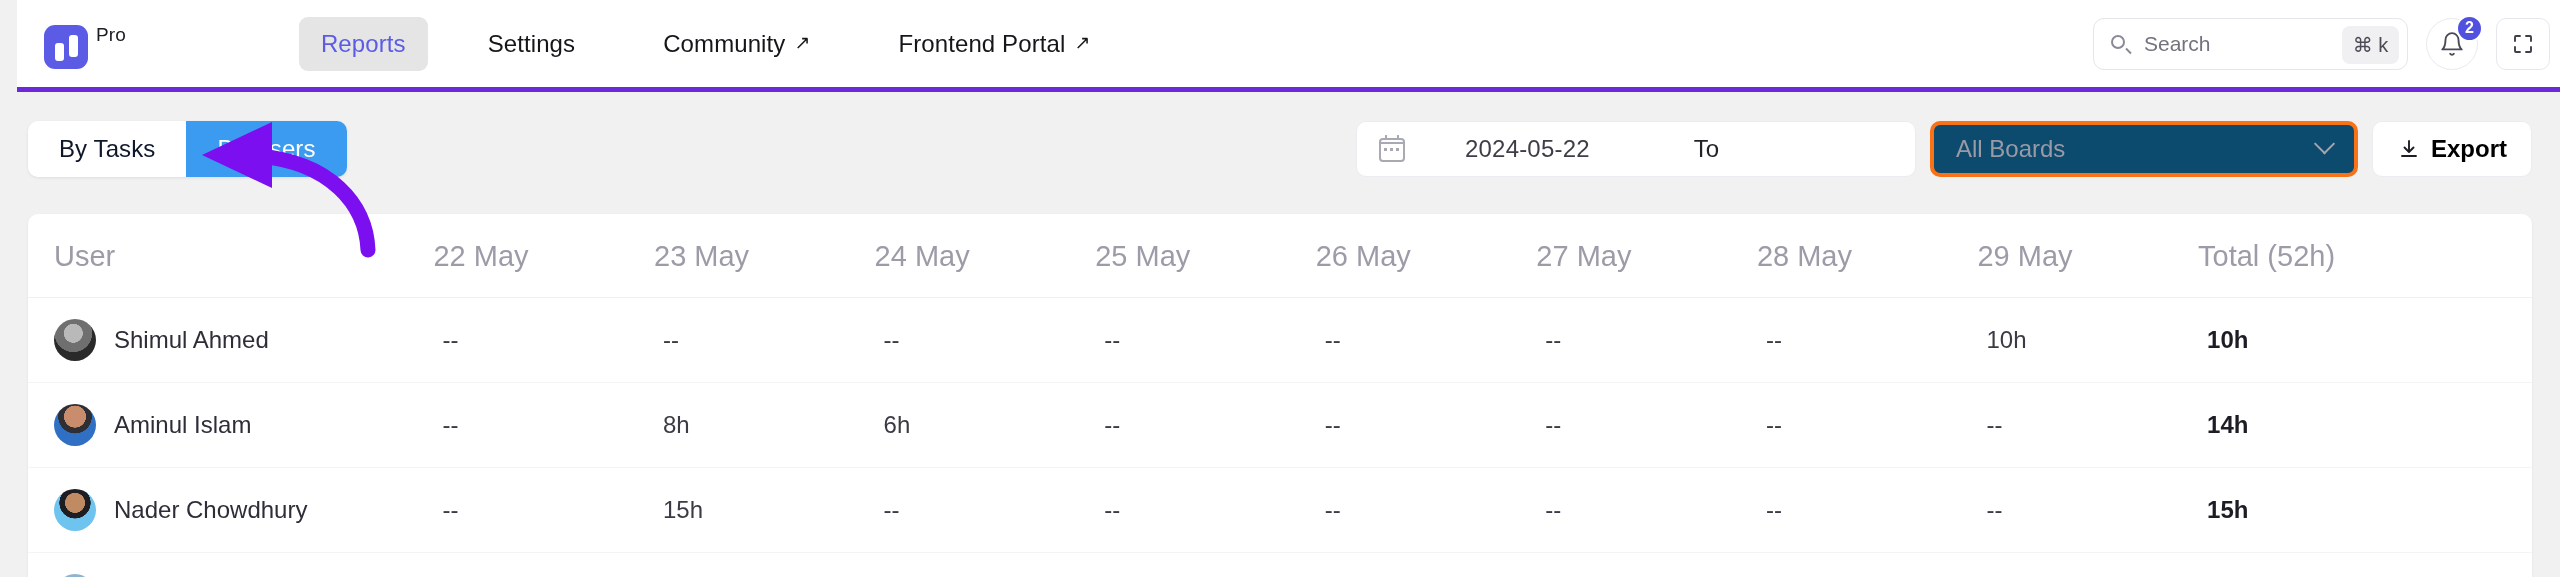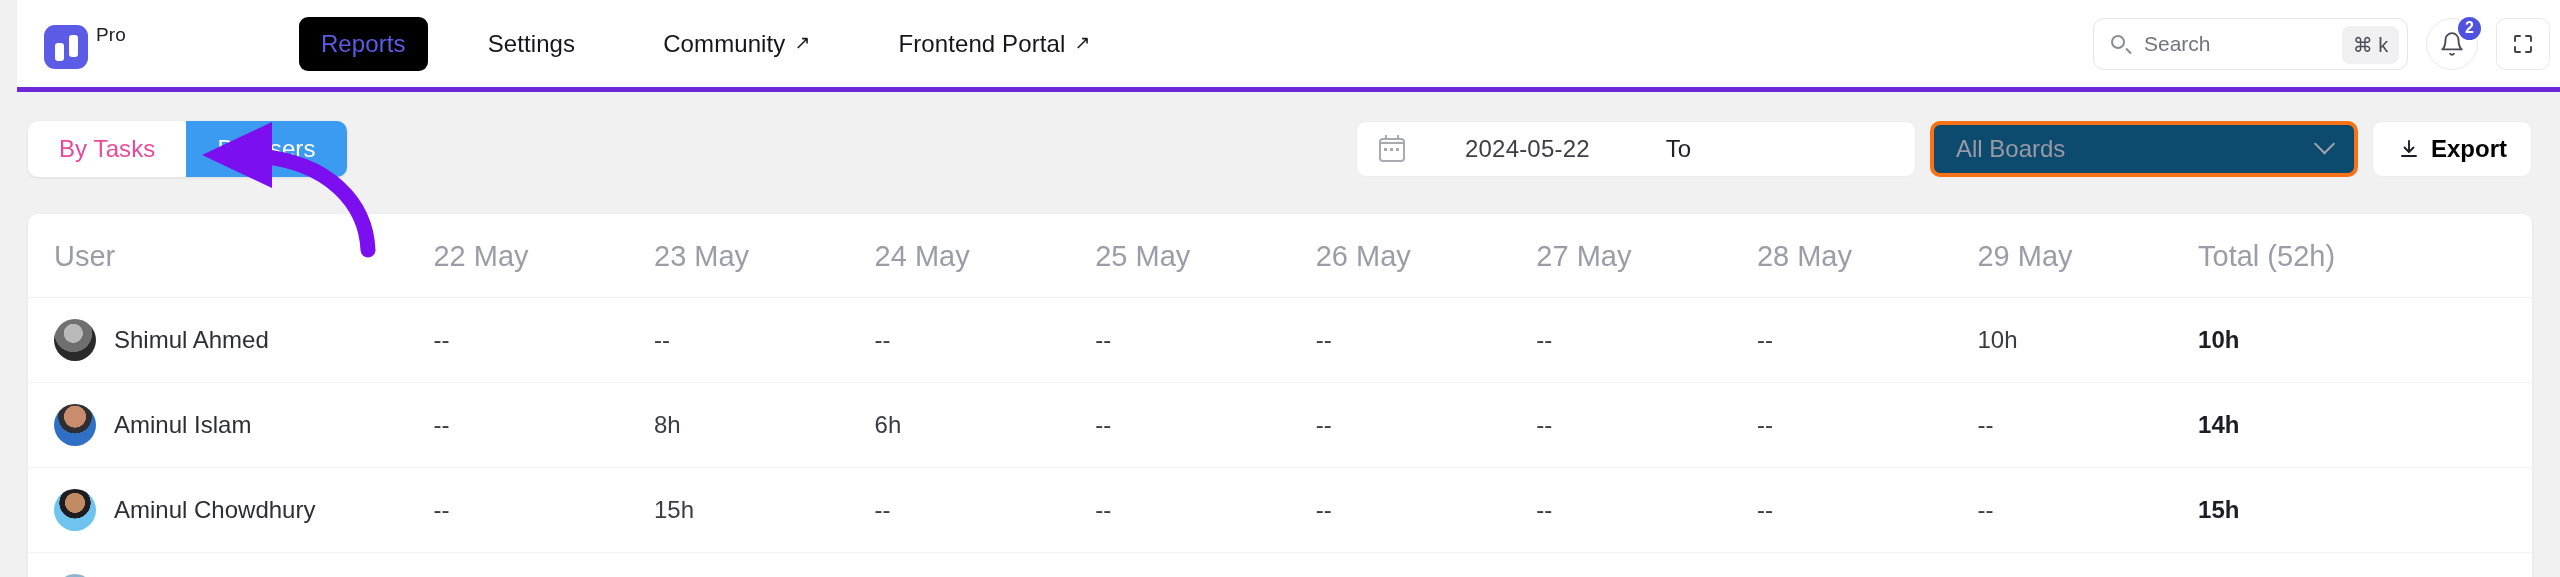--- a/index.html
+++ b/index.html
@@ -33,21 +33,21 @@
     font-size: 19px; color: #1c1c22; margin-left: 8px;
     position: relative; top: 2px; letter-spacing: .1px;
   }
 
   .navlinks { display: flex; align-items: center; margin-left: 67px; gap: 4px; }
   .navlink {
     font-size: 24px; color: #16161a; padding: 13px 22px;
     border-radius: 9px; white-space: nowrap; cursor: pointer;
     display: flex; align-items: center; gap: 9px; letter-spacing: .1px;
   }
-  .navlink.active { color: #5b5be6; background: #000000; font-weight: 500; }
+  .navlink.active { color: #5b5be6; background: #e5e5e5; font-weight: 500; }
   .navlink .ext { font-size: 19px; position: relative; top: -1px; }
   .nav-gap-1 { width: 34px; } .nav-gap-2 { width: 30px; }
   .nav-gap-3 { width: 30px; } .nav-gap-4 { width: 36px; }
 
   .topright {
     margin-left: auto; margin-right: 27px;
     display: flex; align-items: center; gap: 18px;
   }
   .searchbox {
     width: 315px; height: 52px; border: 1px solid #e6e6ea; border-radius: 11px;
@@ -91,40 +91,40 @@
     display: flex; align-items: center;
   }
   .seg {
     margin-left: 28px; height: 56px; display: flex; border-radius: 10px;
     overflow: hidden; box-shadow: 0 1px 3px rgba(20,20,40,.09);
   }
   .seg-btn {
     display: flex; align-items: center; justify-content: center;
     font-size: 24px; padding: 0 31px; cursor: pointer; letter-spacing: .1px;
   }
-  .seg-btn.inactive { background: #fff; color: #ec4899; }
+  .seg-btn.inactive { background: #fff; color: #0f172a; }
   .seg-btn.active { background: #3b9bf1; color: #fff; }
 
   .tools-right { margin-left: auto; margin-right: 28px; display: flex; align-items: center; gap: 14px; }
   .daterange {
     width: 560px; height: 56px; background: #fff; border: 1px solid #ececf0;
     border-radius: 10px; display: flex; align-items: center; padding: 0 22px;
   }
   .cal-icon { width: 26px; height: 26px; position: relative; flex: 0 0 auto; }
   .cal-icon .frame {
     position: absolute; inset: 2px 0 0 0; border: 2px solid #a9a9b4; border-radius: 4px;
   }
   .cal-icon .top { position: absolute; left: 2px; right: 2px; top: 6px; height: 2px; background: #a9a9b4; }
   .cal-icon .p1, .cal-icon .p2 { position: absolute; width: 2px; height: 5px; background: #a9a9b4; top: -1px; }
   .cal-icon .p1 { left: 6px; } .cal-icon .p2 { right: 6px; }
   .cal-icon .dots { position: absolute; left: 5px; top: 12px; display: flex; gap: 3px; }
   .cal-icon .dots s { width: 3px; height: 3px; background: #a9a9b4; display: block; }
   .dval { font-size: 24px; color: #3e3e48; letter-spacing: .2px; }
   .dto { font-size: 24px; color: #222228; }
-  .d1 { margin-left: 60px; text-align: center; } .d-to { margin-left: 76px; } .d2 { margin-left: 80px; }
+  .d1 { margin-left: 60px; text-align: center; } .d-to { margin-left: 104px; } .d2 { margin-left: 80px; }
 
   .boardsel {
     width: 428px; height: 56px; background: #0c4a6e; border: 4px solid #f97316;
     border-radius: 10px; display: flex; align-items: center; padding: 0 22px; cursor: pointer;
   }
   .boardsel .ph { font-size: 24px; color: #9a9aa6; }
   .chev {
     margin-left: auto; width: 15px; height: 15px;
     border-right: 2px solid #a5a5b0; border-bottom: 2px solid #a5a5b0;
     transform: rotate(45deg) translate(-4px,-4px);
@@ -141,21 +141,21 @@
     background: #fff; border-radius: 10px; overflow: hidden;
     box-shadow: 0 1px 3px rgba(20,20,40,.06);
   }
   table { width: 100%; border-collapse: collapse; table-layout: fixed; }
   th, td { text-align: left; }
   thead th {
     font-size: 29px; color: #9c9ca8; font-weight: 400; padding: 26px 0 24px 0;
     border-bottom: 1px solid #f0f0f3;
   }
   tbody td {
-    font-size: 24px; color: #3b3b45; padding: 21px 0; border-bottom: 1px solid #f4f4f7;
+    font-size: 24px; color: #3b3b45; padding: 21px 9px; border-bottom: 1px solid #f4f4f7;
   }
   tbody tr:last-child td { border-bottom: none; }
   td.total, th.total { font-weight: 700; color: #1d1d25; }
   .usercell { display: flex; align-items: center; gap: 18px; }
   .avatar {
     width: 42px; height: 42px; border-radius: 50%; flex: 0 0 auto;
     background-size: cover; background-position: center;
   }
   .av1 { background: radial-gradient(circle at 46% 34%, #b9b9b9 0 26%, #6f6f6f 27% 52%, #2a2a2a 53% 100%); }
   .av2 { background: radial-gradient(circle at 50% 30%, #c98d6e 0 30%, #2f2f33 31% 46%, #2f6fc4 47% 100%); }
@@ -335,21 +335,21 @@
           <td>--</td>
           <td>--</td>
           <td>--</td>
           <td class="total">14h</td>
         </tr>
 
         <tr>
           <td class="col-user">
             <span class="usercell">
               <span class="avatar av3"></span>
-              <span class="uname">Aminul Chowdhury</span>
+              <span class="uname">Nader Chowdhury</span>
             </span>
           </td>
           <td>--</td>
           <td>15h</td>
           <td>--</td>
           <td>--</td>
           <td>--</td>
           <td>--</td>
           <td>--</td>
           <td>--</td>

